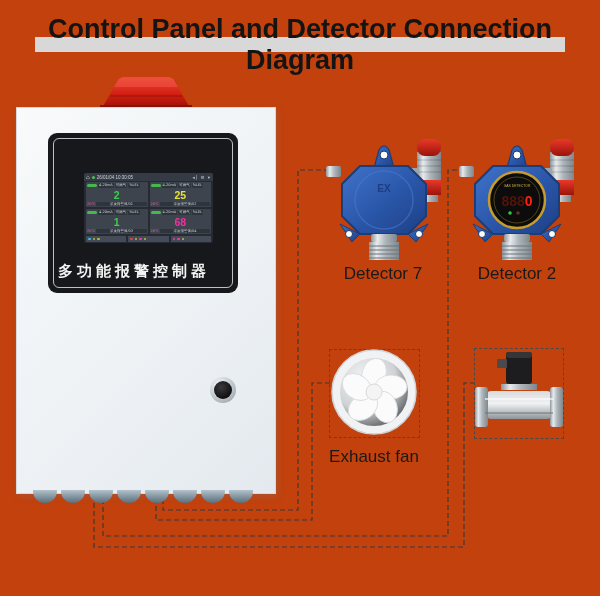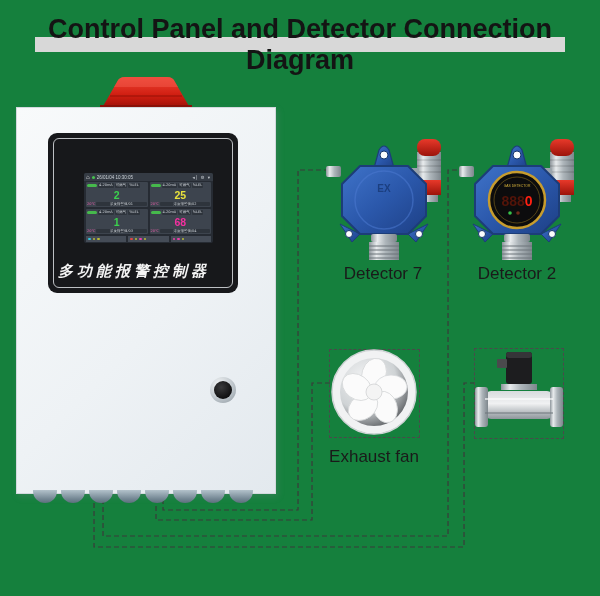--- a/index.html
+++ b/index.html
@@ -1,34 +1,34 @@
 <!DOCTYPE html>
 <html><head>
 <meta charset="utf-8">
 <style>
   html,body{margin:0;padding:0;background:#ffffff;}
   body{font-family:"Liberation Sans", sans-serif;}
-  #stage{position:relative;width:600px;height:596px;background:#15803d;overflow:hidden;}
+  #stage{position:relative;width:600px;height:596px;background:#c2410c;overflow:hidden;}
 
   
   .title-band{position:absolute;left:35px;top:37px;width:530px;height:15px;background:#d8d8d8;}
   .title-text{position:absolute;left:0;top:14px;width:600px;text-align:center;
     font-size:27px;font-weight:bold;color:#141414;letter-spacing:0px;}
 
   
   .panel-body{position:absolute;left:16px;top:107px;width:258px;height:385px;
     background:linear-gradient(135deg,#f8fafb 0%,#eef2f5 55%,#e3e9ee 100%);
     border:1px solid #d3d9de;box-shadow:2px 3px 6px rgba(120,130,140,.25);}
   .beacon-wrap{position:absolute;left:98px;top:74px;width:96px;height:34px;}
   .bezel{position:absolute;left:48px;top:133px;width:190px;height:160px;background:#17181b;border-radius:9px;}
   .bezel::after{content:"";position:absolute;left:5px;top:5px;right:5px;bottom:5px;
     border:1.5px solid #d9dde0;border-radius:6px;opacity:.85;}
   .panel-label{position:absolute;left:48px;top:262px;width:172px;text-align:center;
     color:#f3f3f3;font-size:15px;font-weight:bold;letter-spacing:4px;
-    font-family:"DejaVu Sans","Liberation Sans",sans-serif;font-style:italic;}
+    font-family:"DejaVu Sans","Liberation Sans",sans-serif;}
   .lock{position:absolute;left:210px;top:377px;width:26px;height:26px;border-radius:50%;
     background:radial-gradient(circle at 35% 30%,#f5f7f8,#b9c1c7 60%,#8d979e);}
   .lock::after{content:"";position:absolute;left:4px;top:4px;width:18px;height:18px;border-radius:50%;
     background:radial-gradient(circle at 40% 35%,#3a3a3c,#101011 70%);}
   .gland{position:absolute;top:490px;width:24px;height:13px;border-radius:0 0 12px 12px;
     background:linear-gradient(180deg,#b3c2cb,#728592 70%,#5c707d);}
 
   
   .screen{position:absolute;left:84px;top:173px;width:129px;height:70px;background:#262b33;
     border-radius:2px;overflow:hidden;}

